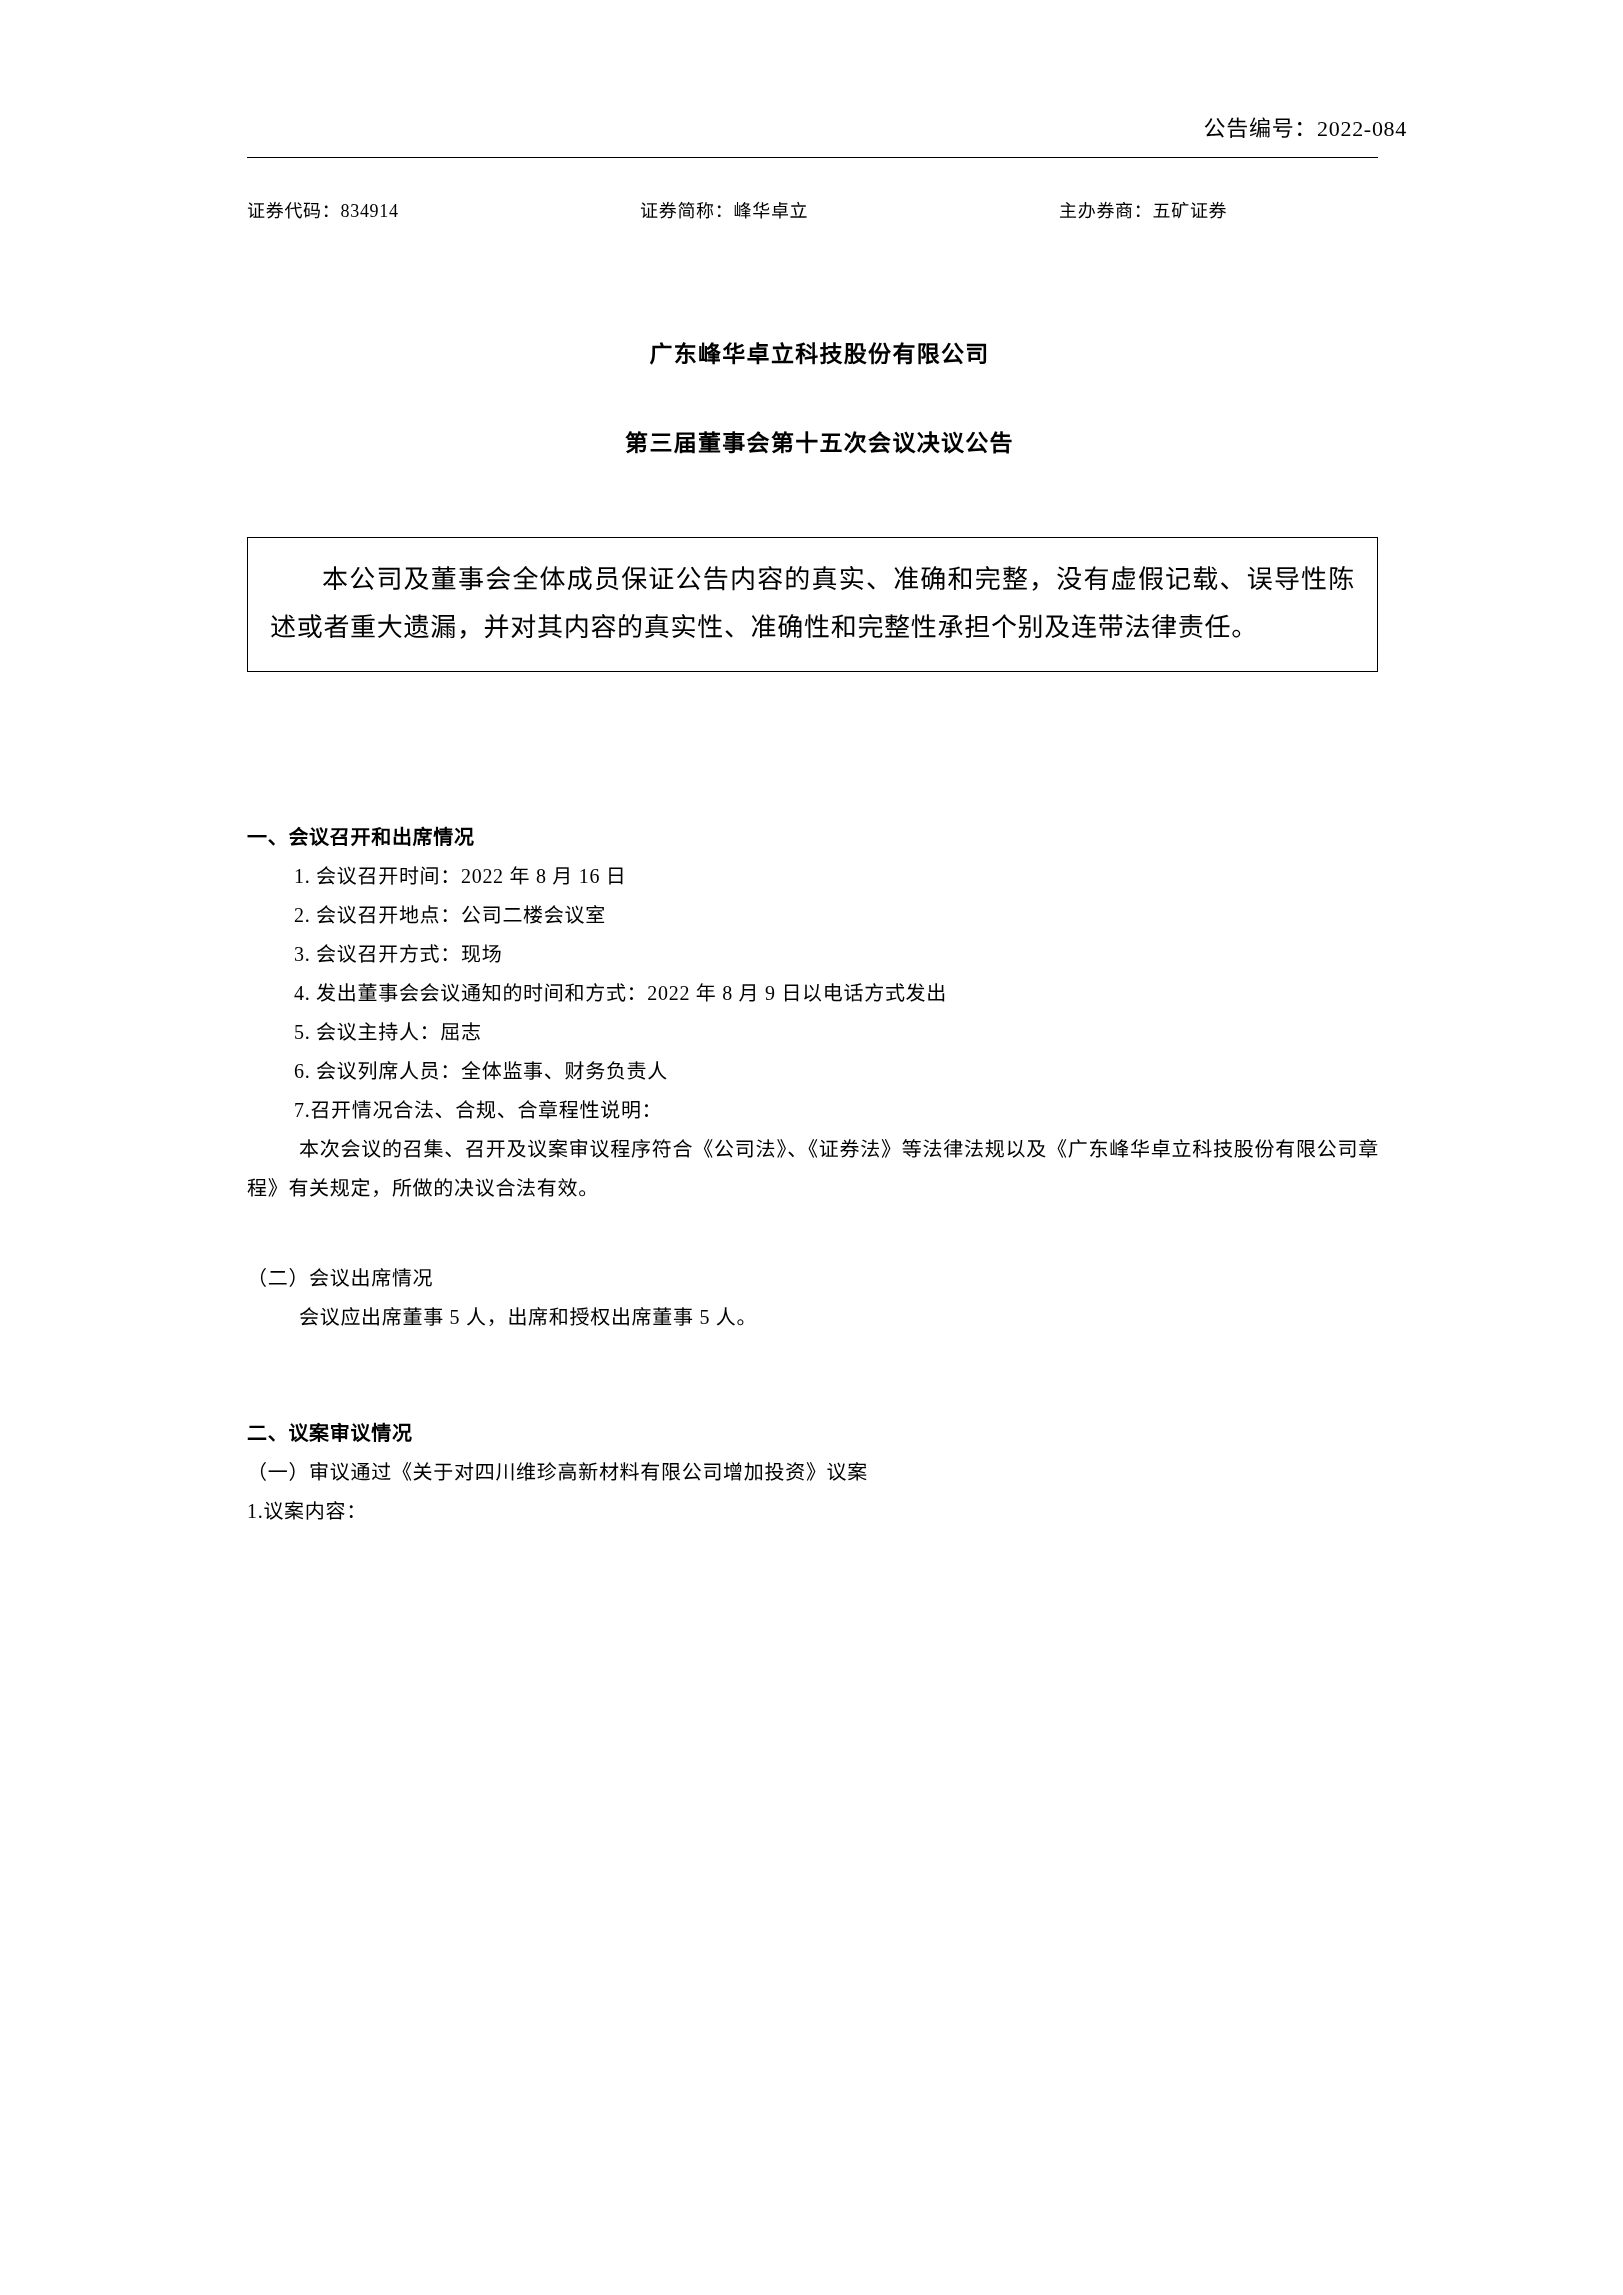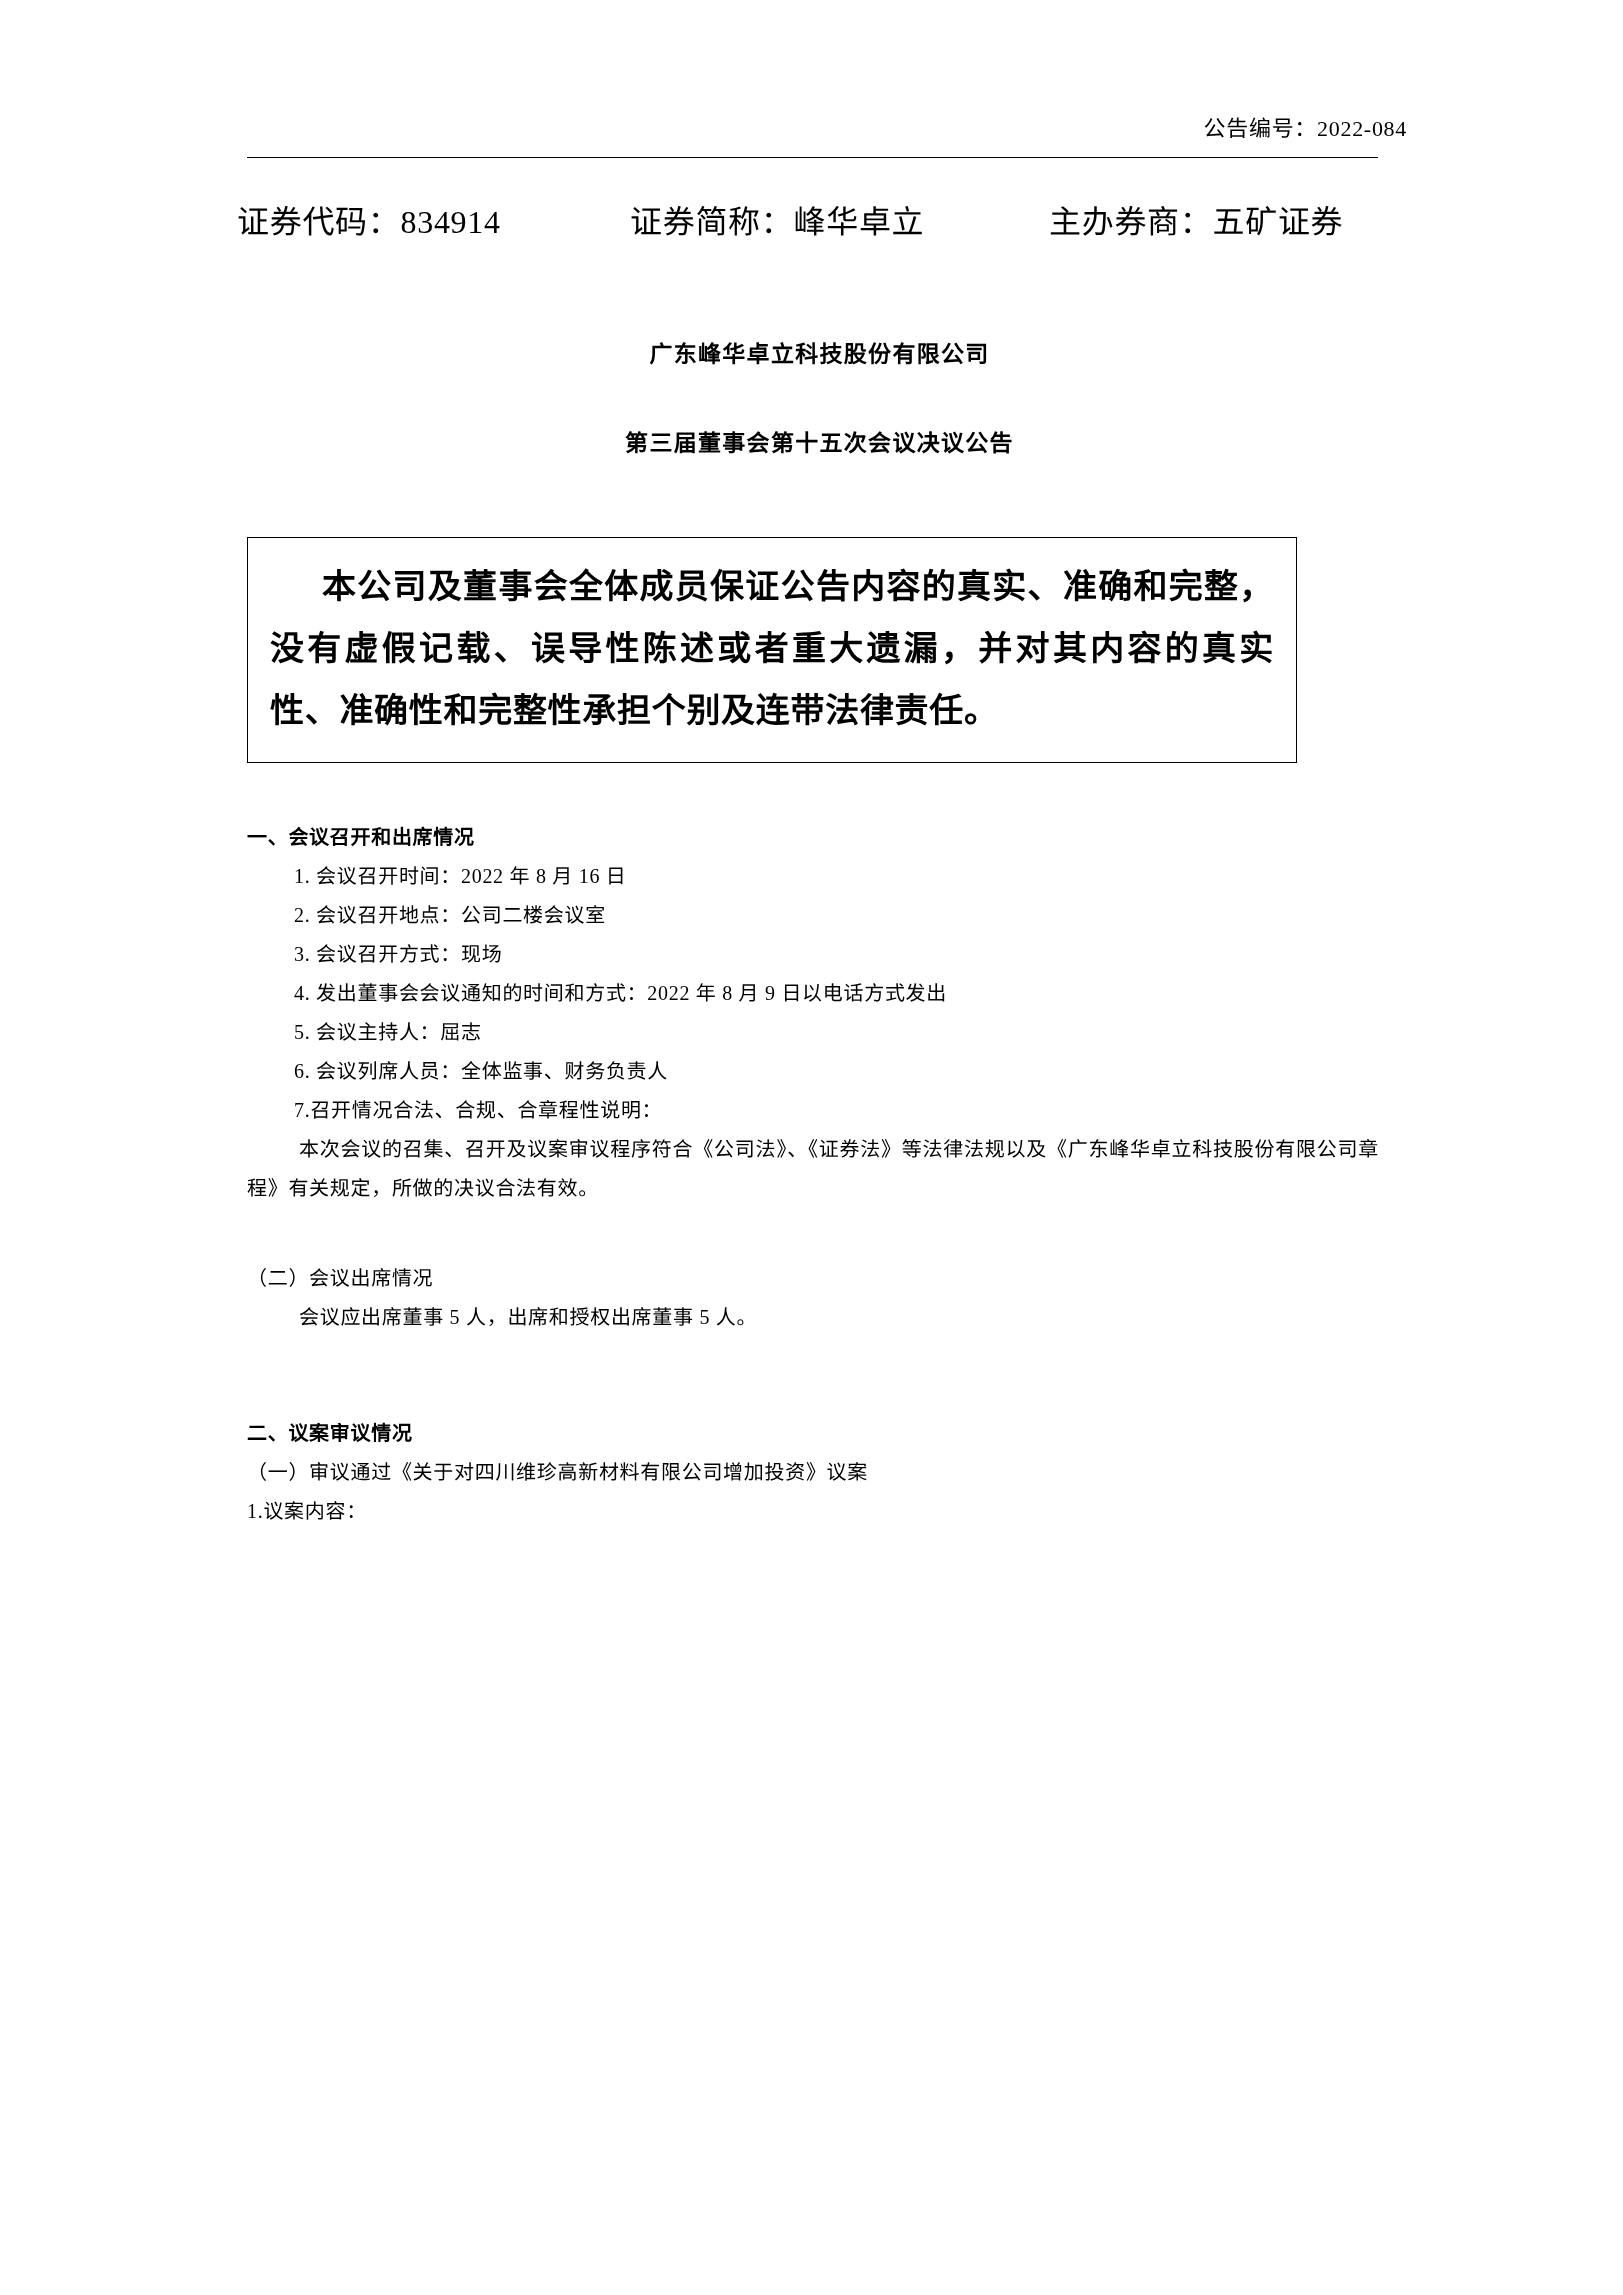--- a/index.html
+++ b/index.html
@@ -35,25 +35,25 @@
     top: 157px;
     left: 247px;
     width: 1131px;
     height: 1.3px;
     background: #000000;
   }
   
   .code-line {
     position: absolute;
     top: 196px;
-    left: 237px;
+    left: 247px;
     width: 1131px;
     display: flex;
     justify-content: center;
-    font-size: 32px;
+    font-size: 18px;
     letter-spacing: 0.7px;
   }
   .code-line .seg-1 { width: 393px; }
   .code-line .seg-2 { width: 419px; }
   .code-line .seg-3 { width: 319px; }
 
   
   .title-1, .title-2 {
     position: absolute;
     left: 0;
@@ -65,29 +65,28 @@
     padding-left: 8px;
   }
   .title-1 { top: 335px; }
   .title-2 { top: 424px; }
 
   
   .disclaimer {
     position: absolute;
     top: 537px;
     left: 247px;
-    width: 1050px;
+    width: 1131px;
     box-sizing: border-box;
     border: 1.3px solid #000000;
     padding: 18.3px 22px 19.6px 22px;
-    font-size: 34px;
+    font-size: 26px;
     line-height: 1.82;
     text-align: justify;
     letter-spacing: 0.7px;
-    font-weight: bold;
   }
   .disclaimer p {
     margin: 0;
     text-indent: 52px;
   }
 
   
   .body {
     position: absolute;
     top: 818px;

